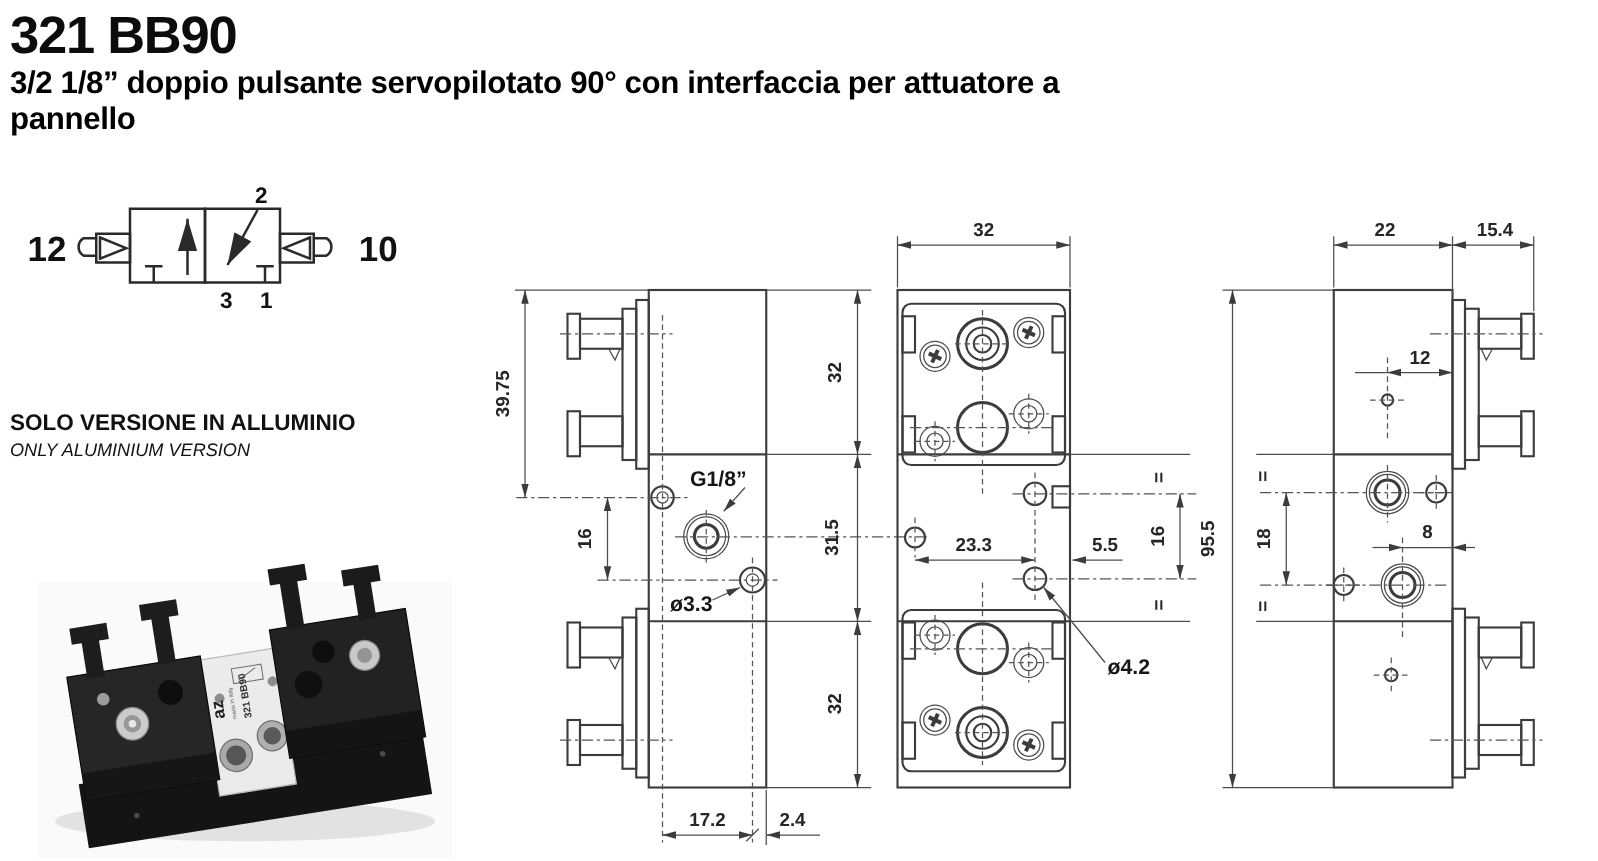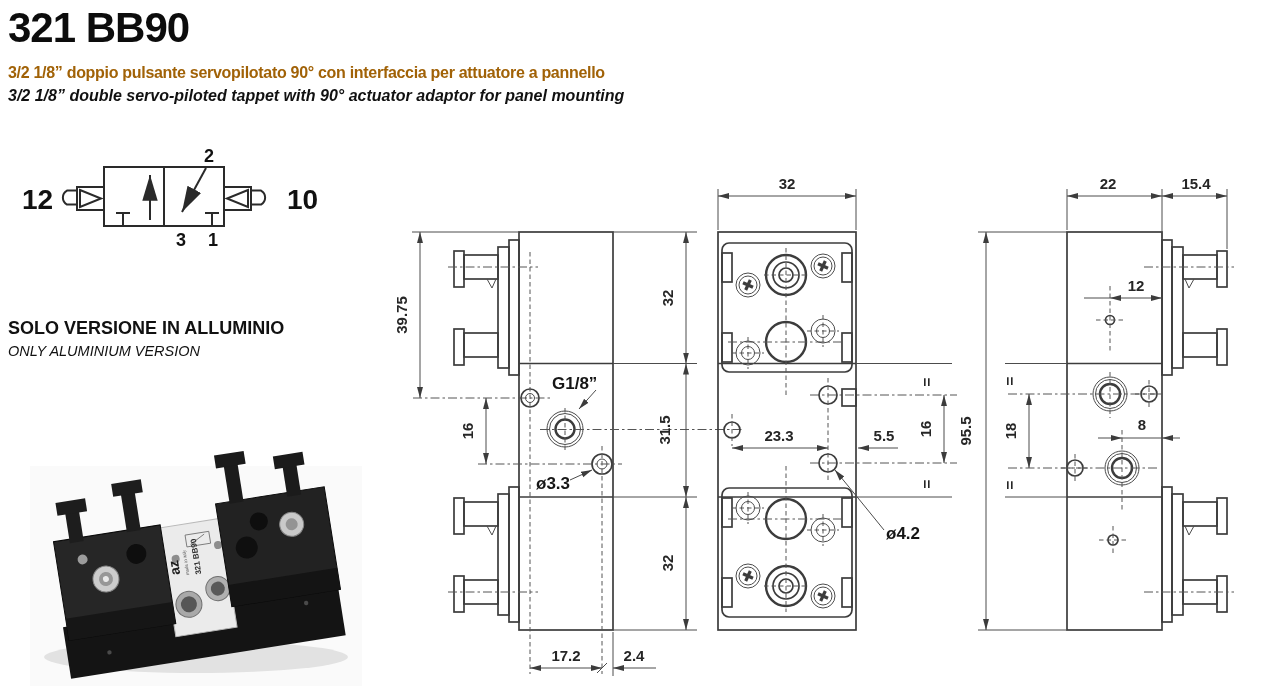--- a/index.html
+++ b/index.html
@@ -1,22 +1,22 @@
 <!DOCTYPE html>
 <html><head>
 <meta charset="utf-8">
 <style>
   html,body{margin:0;padding:0;background:#ffffff;}
   .page{position:relative;width:1278px;height:689px;background:#fff;overflow:hidden;
         font-family:"Liberation Sans",sans-serif;color:#1a1a1a;}
   .hdr{position:absolute;left:8px;top:4px;width:900px;}
   .hdr h1{margin:0;font-size:42px;font-weight:900;letter-spacing:-1px;color:#0c0c0c;}
-  .sub-it{margin-top:12px;font-size:16px;font-weight:700;letter-spacing:-0.3px;color:#a16207;}
+  .sub-it{margin-top:0;font-size:25px;font-weight:700;letter-spacing:-0.3px;color:#000000;}
   .sub-en{margin-top:5px;font-size:16px;font-weight:700;font-style:italic;color:#111;}
-  .note{position:absolute;left:8px;top:318px;}
+  .note{position:absolute;left:8px;top:328px;}
   .note-it{font-size:18px;font-weight:700;color:#111;}
   .note-en{font-size:14.5px;font-weight:400;font-style:italic;margin-top:4px;color:#111;}
   svg.art{position:absolute;left:0;top:0;}
   
   .o  {fill:none;stroke:#3c3c3c;stroke-width:1.7;}
   .o2 {fill:none;stroke:#3c3c3c;stroke-width:2.4;}
   .t  {fill:none;stroke:#4c4c4c;stroke-width:1;}
   .cl {fill:none;stroke:#555;stroke-width:1;stroke-dasharray:9 3 2.5 3;}
   .dsh{fill:none;stroke:#555;stroke-width:1;stroke-dasharray:4.5 3;}
   .dt {font:700 15px "Liberation Sans",sans-serif;fill:#262626;}
@@ -294,21 +294,20 @@
       <line x1="1067" y1="232" x2="978" y2="232" class="t"></line>
       <line x1="1067" y1="630" x2="978" y2="630" class="t"></line>
       <line x1="986" y1="232" x2="986" y2="630" class="t" marker-start="url(#ar)" marker-end="url(#ar)"></line>
       <text transform="rotate(-90 971 431)" x="971" y="431" text-anchor="middle" class="dt">95.5</text>
     </g>
   </svg>
 
   <header class="hdr">
     <h1>321 BB90</h1>
     <div class="sub-it">3/2 1/8” doppio pulsante servopilotato 90° con interfaccia per attuatore a pannello</div>
-    <div class="sub-en">3/2 1/8” double servo-piloted tappet with 90° actuator adaptor for panel mounting</div>
   </header>
 
   <div class="note">
     <div class="note-it">SOLO VERSIONE IN ALLUMINIO</div>
     <div class="note-en">ONLY ALUMINIUM VERSION</div>
   </div>
 
 </div>
 
 </body></html>

